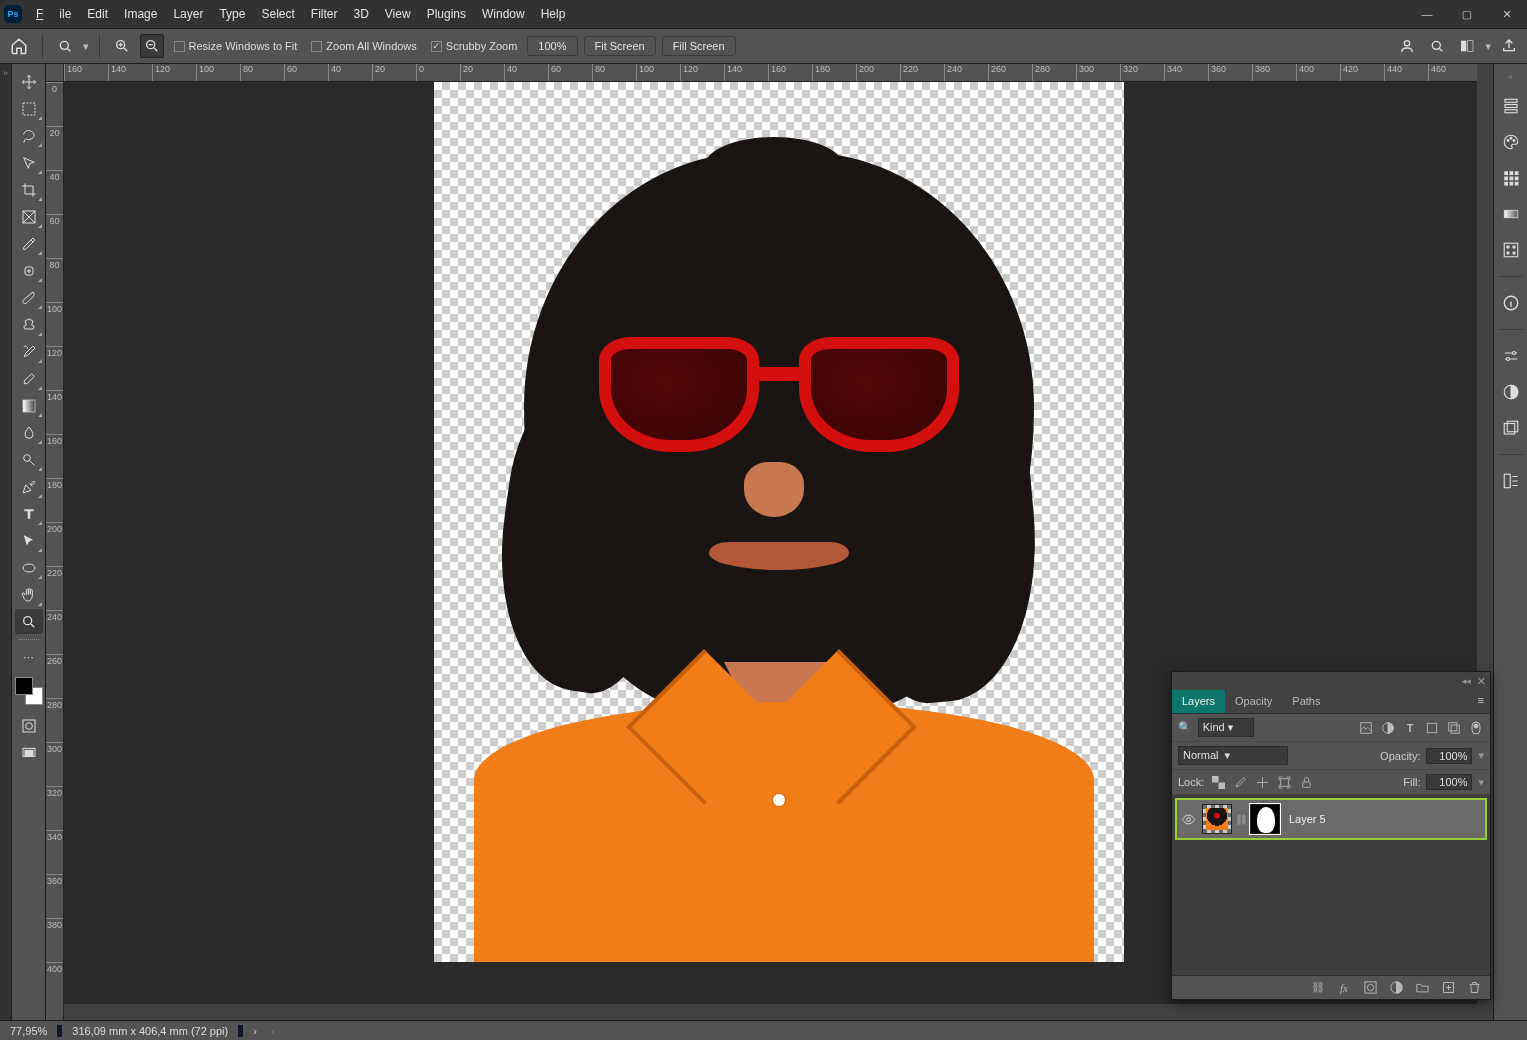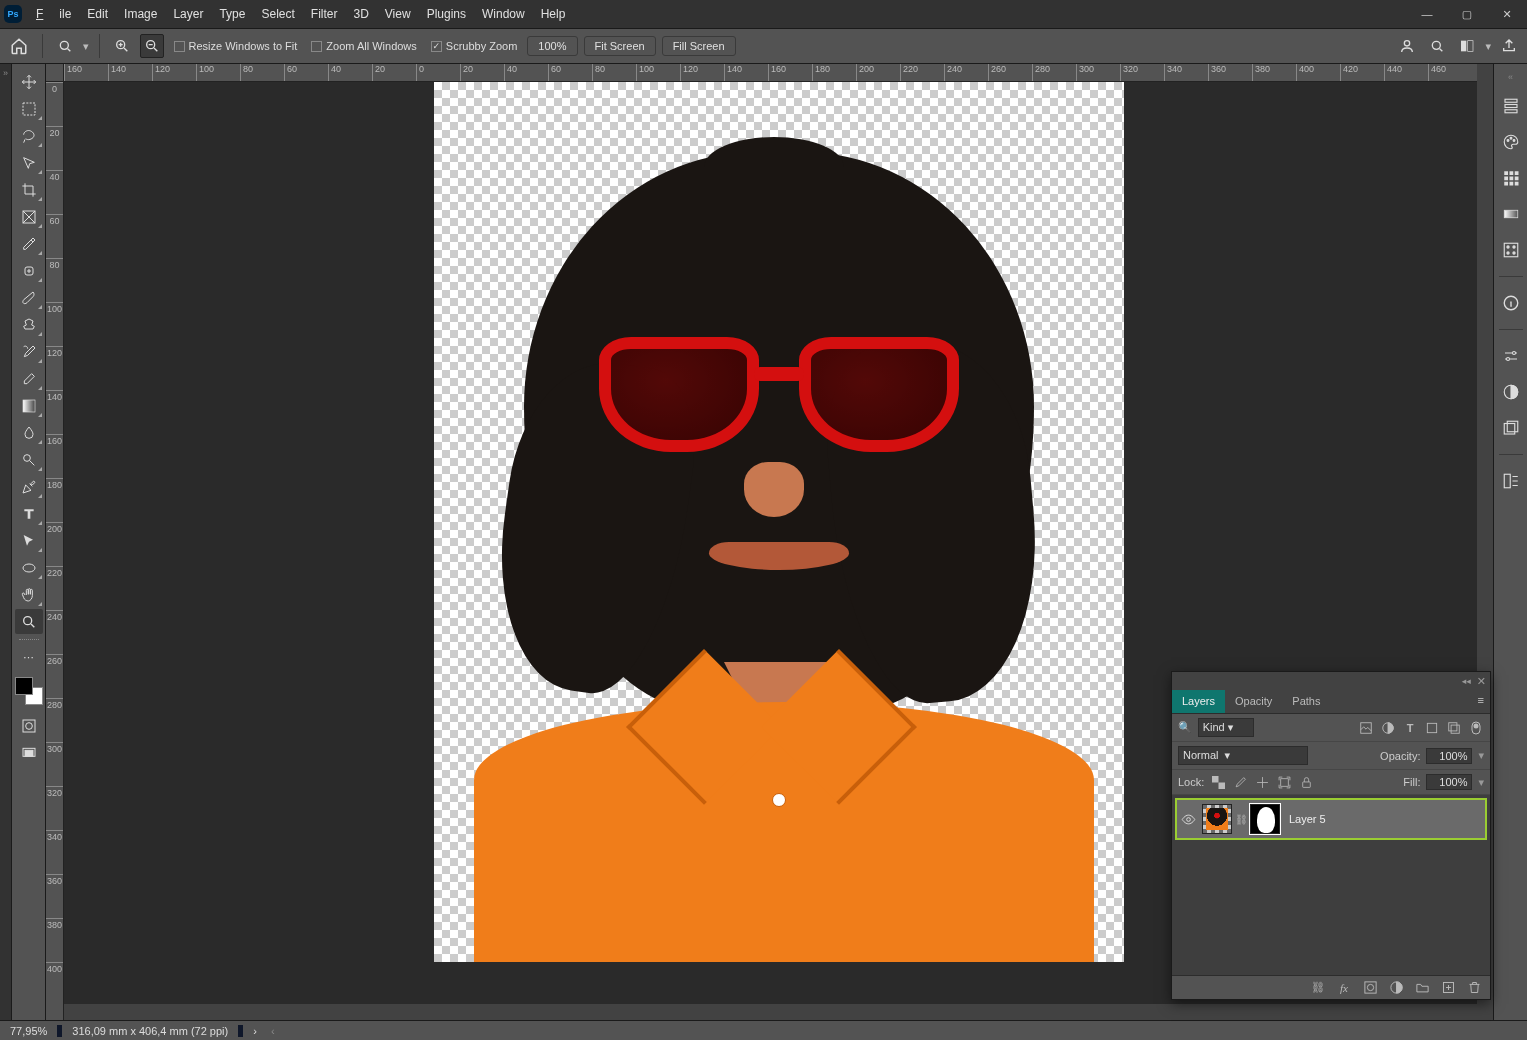--- a/index.html
+++ b/index.html
@@ -568,21 +568,21 @@
         </div>
       <div class="fi">
           <svg width="10" height="14" viewBox="0 0 10 14">
             <rect x="1" y="1" width="8" height="12" rx="4" fill="none" stroke="#bbb"></rect>
             <circle cx="5" cy="5" r="2.5" fill="#bbb"></circle>
           </svg>
         </div>
     </div>
   </div>
   <div class="panel-row">
-    <div class="selbox" style="width:130px;"><span>Normal</span> &nbsp;▾</div>
+    <div class="selbox" style="width:110px;"><span>Normal</span> &nbsp;▾</div>
     <div class="flexsp"></div>
     <span>Opacity:</span>
     <div class="valbox">100%</div>
     <span style="color:#999;">▾</span>
   </div>
   <div class="panel-row">
     <span>Lock:</span>
     <div class="lock-icons">
       <div class="li">
           <svg width="13" height="13" viewBox="0 0 20 20" fill="#bbb">

